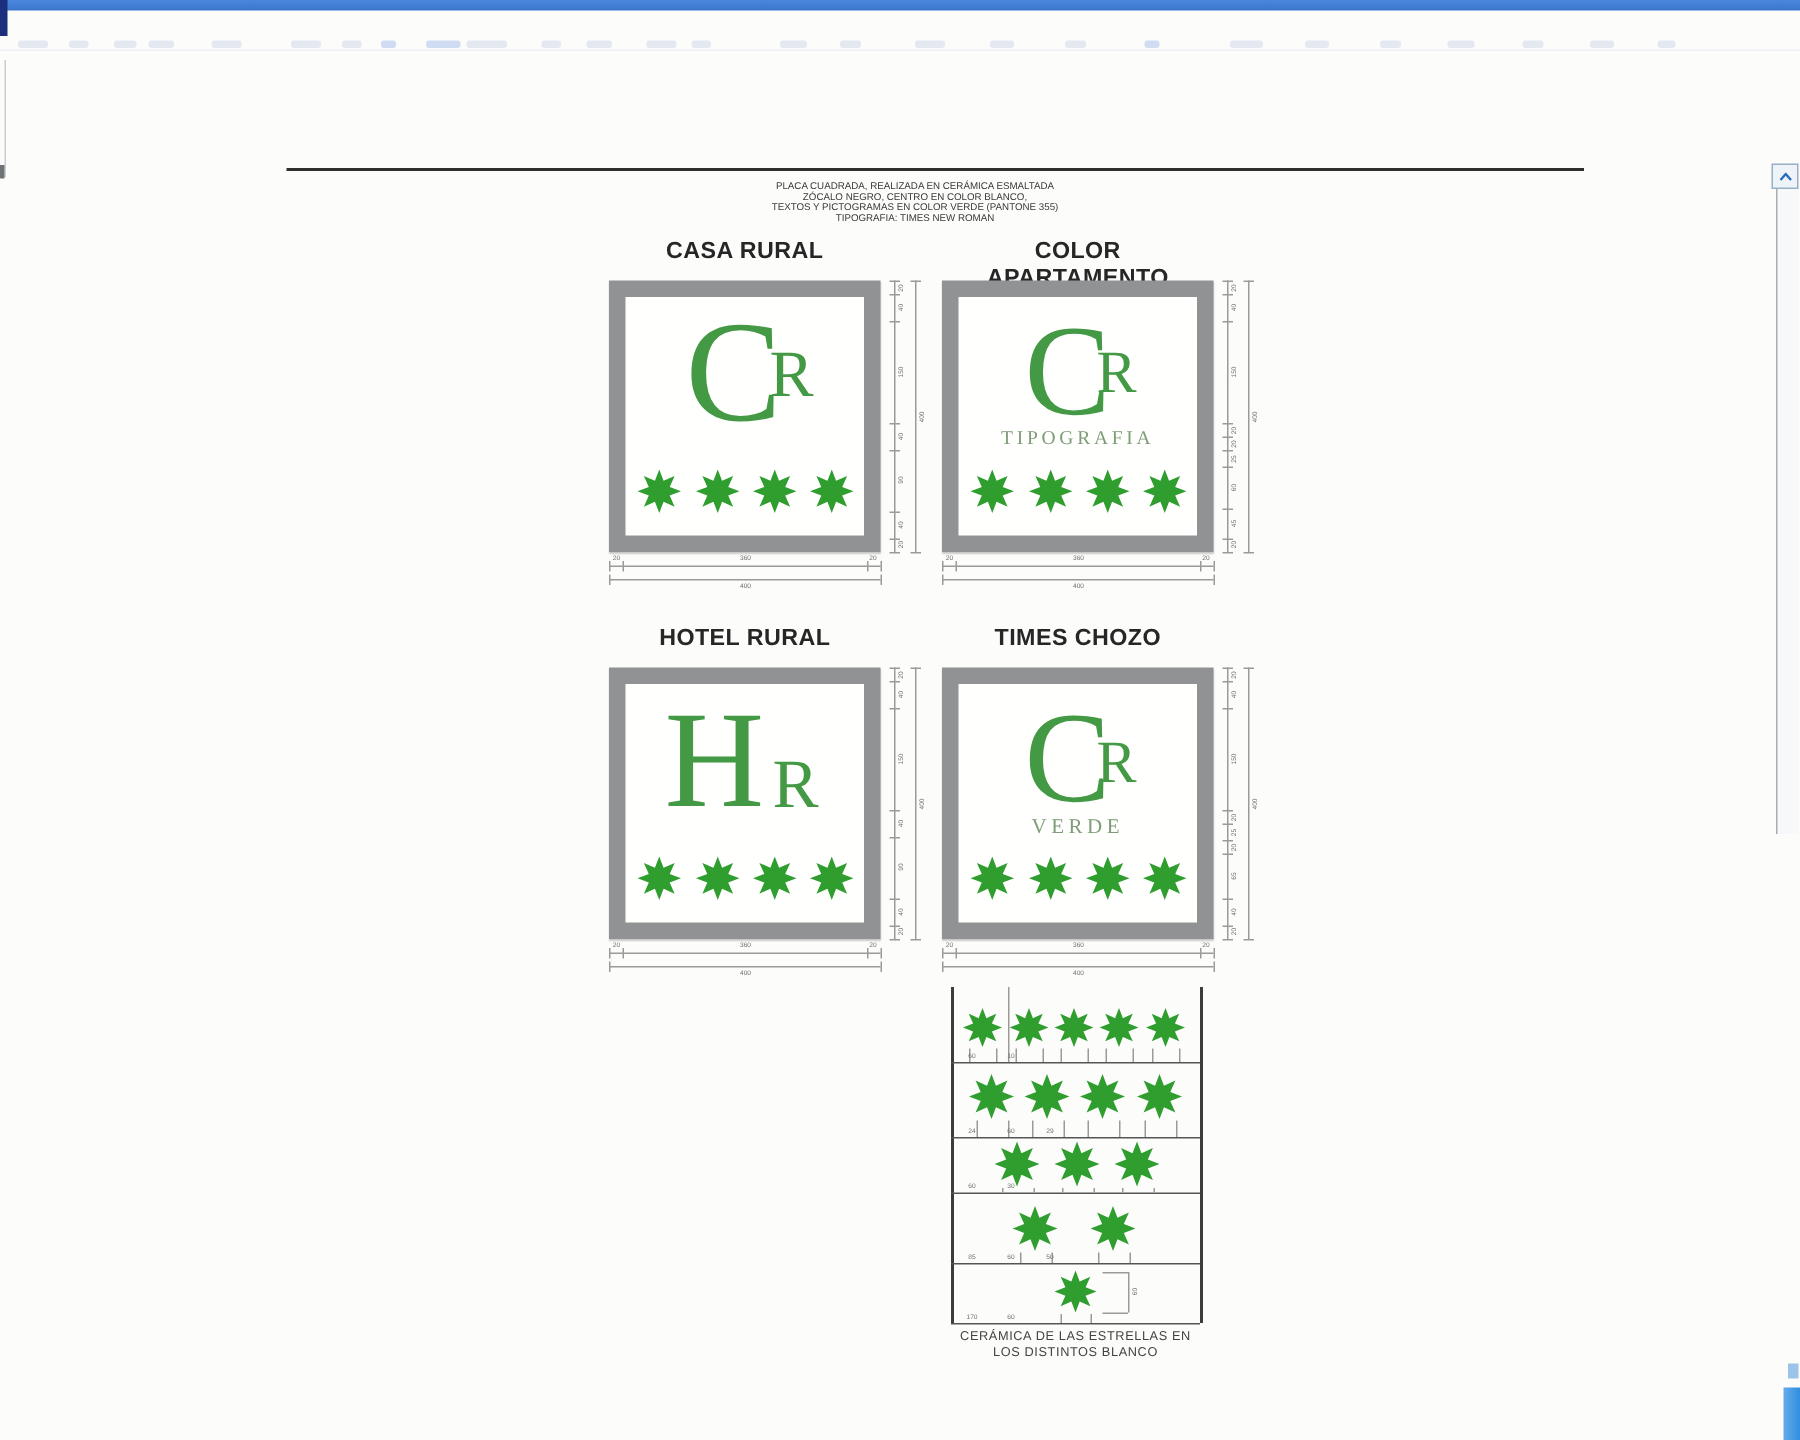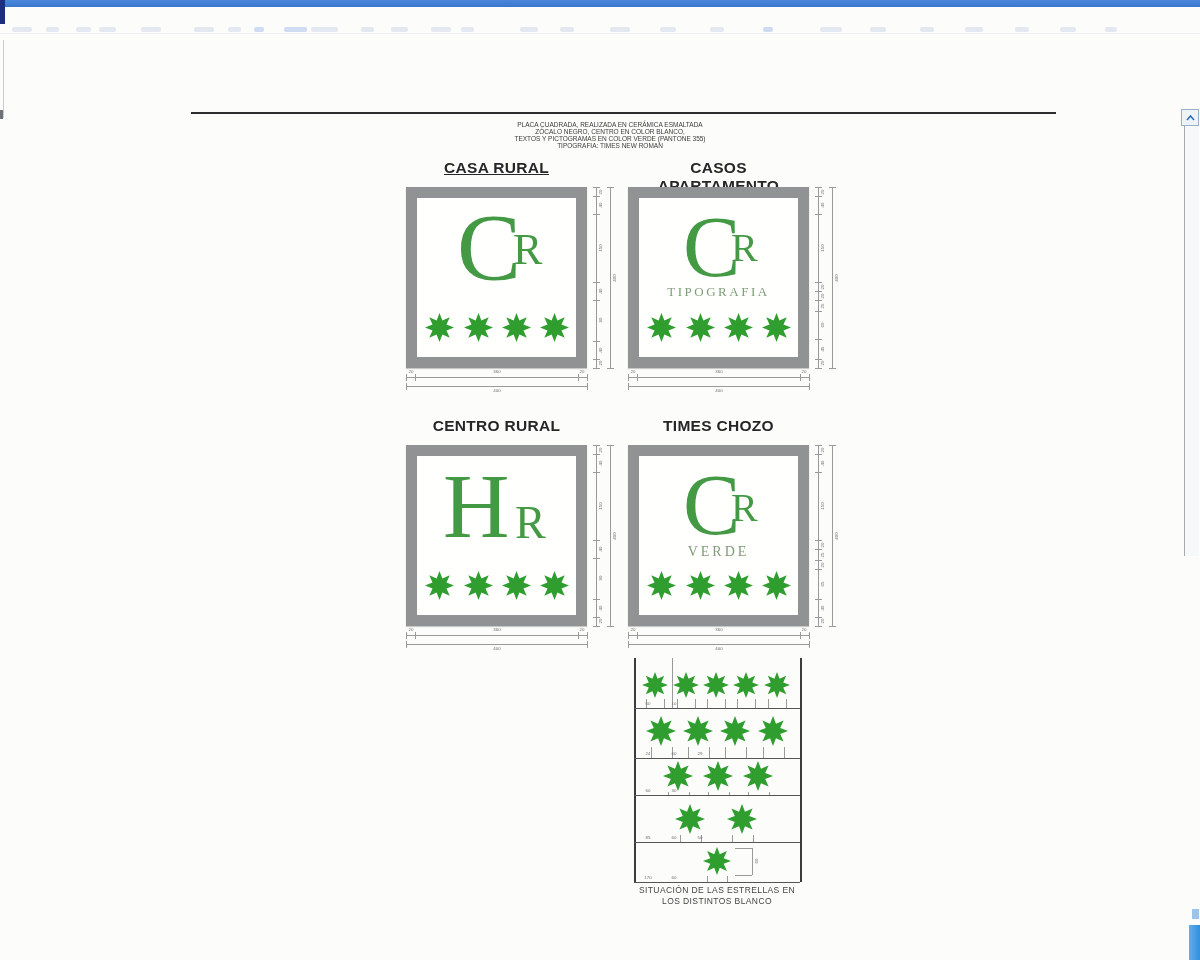--- a/index.html
+++ b/index.html
@@ -93,21 +93,21 @@
   <div class="top-rule"></div>
   <div class="spec-header">
     <div>PLACA CUADRADA, REALIZADA EN CERÁMICA ESMALTADA</div>
     <div>ZÓCALO NEGRO, CENTRO EN COLOR BLANCO,</div>
     <div>TEXTOS Y PICTOGRAMAS EN COLOR VERDE (PANTONE 355)</div>
     <div>TIPOGRAFIA: TIMES NEW ROMAN</div>
   </div>
 
   <div id="plaques">
       <div class="abs" style="left: 0px; top: 0px;">
-        <div class="plaque-title" style="left: 406px; top: 159px; text-decoration: underline;">CASA RURAL</div>
+        <div class="plaque-title" style="left: 406px; top: 159px;">CASA RURAL</div>
         <div class="plaque-frame" style="left: 406px; top: 187px;">
           <div class="plaque-inner">
             <div class="mono" style="left: 40px; top: 2px; font-size: 96px;">C</div>
             <div class="mono" style="left: 96px; top: 30px; font-size: 44px;">R</div>
             <div class="star-wrap" style="left: 7.5px; top: 114.5px;"><svg width="29" height="29" viewBox="0 0 29 29">
                 <polygon points="14.50,0.00 17.39,7.53 24.75,4.25 21.47,11.61 29.00,14.50 21.47,17.39 24.75,24.75 17.39,21.47 14.50,29.00 11.61,21.47 4.25,24.75 7.53,17.39 0.00,14.50 7.53,11.61 4.25,4.25 11.61,7.53" fill="#2f9e2f"></polygon>
               </svg></div>
             <div class="star-wrap" style="left: 46.5px; top: 114.5px;"><svg width="29" height="29" viewBox="0 0 29 29">
                 <polygon points="14.50,0.00 17.39,7.53 24.75,4.25 21.47,11.61 29.00,14.50 21.47,17.39 24.75,24.75 17.39,21.47 14.50,29.00 11.61,21.47 4.25,24.75 7.53,17.39 0.00,14.50 7.53,11.61 4.25,4.25 11.61,7.53" fill="#2f9e2f"></polygon>
               </svg></div>
@@ -146,21 +146,21 @@
         <div class="dim-label" style="left: 496.5px; top: 372px;">360</div>
         <div class="dim-tick-v" style="left: 577.95px; top: 374px;"></div>
         <div class="dim-tick-v" style="left: 587px; top: 374px;"></div>
         <div class="dim-label" style="left: 582.475px; top: 372px;">20</div>
         <div class="dim-line-h" style="left: 406px; top: 386px; width: 181px;"></div>
         <div class="dim-tick-v" style="left: 406px; top: 383px;"></div>
         <div class="dim-tick-v" style="left: 587px; top: 383px;"></div>
         <div class="dim-label" style="left: 496.5px; top: 391px;">400</div>
       </div>
       <div class="abs" style="left: 0px; top: 0px;">
-        <div class="plaque-title" style="left: 628px; top: 159px;">CASOS APARTAMENTO</div>
+        <div class="plaque-title" style="left: 628px; top: 159px;">COLOR APARTAMENTO</div>
         <div class="plaque-frame" style="left: 628px; top: 187px;">
           <div class="plaque-inner">
             <div class="mono" style="left: 44px; top: 6px; font-size: 86px;">C</div>
             <div class="mono" style="left: 92px; top: 30px; font-size: 40px;">R</div>
             <div class="plaque-subtitle" style="top: 86px; font-size: 13px; letter-spacing: 2.5px;">TIPOGRAFIA</div>
             <div class="star-wrap" style="left: 7.5px; top: 114.5px;"><svg width="29" height="29" viewBox="0 0 29 29">
                 <polygon points="14.50,0.00 17.39,7.53 24.75,4.25 21.47,11.61 29.00,14.50 21.47,17.39 24.75,24.75 17.39,21.47 14.50,29.00 11.61,21.47 4.25,24.75 7.53,17.39 0.00,14.50 7.53,11.61 4.25,4.25 11.61,7.53" fill="#2f9e2f"></polygon>
               </svg></div>
             <div class="star-wrap" style="left: 46.5px; top: 114.5px;"><svg width="29" height="29" viewBox="0 0 29 29">
                 <polygon points="14.50,0.00 17.39,7.53 24.75,4.25 21.47,11.61 29.00,14.50 21.47,17.39 24.75,24.75 17.39,21.47 14.50,29.00 11.61,21.47 4.25,24.75 7.53,17.39 0.00,14.50 7.53,11.61 4.25,4.25 11.61,7.53" fill="#2f9e2f"></polygon>
@@ -204,21 +204,21 @@
         <div class="dim-label" style="left: 718.5px; top: 372px;">360</div>
         <div class="dim-tick-v" style="left: 799.95px; top: 374px;"></div>
         <div class="dim-tick-v" style="left: 809px; top: 374px;"></div>
         <div class="dim-label" style="left: 804.475px; top: 372px;">20</div>
         <div class="dim-line-h" style="left: 628px; top: 386px; width: 181px;"></div>
         <div class="dim-tick-v" style="left: 628px; top: 383px;"></div>
         <div class="dim-tick-v" style="left: 809px; top: 383px;"></div>
         <div class="dim-label" style="left: 718.5px; top: 391px;">400</div>
       </div>
       <div class="abs" style="left: 0px; top: 0px;">
-        <div class="plaque-title" style="left: 406px; top: 417px;">CENTRO RURAL</div>
+        <div class="plaque-title" style="left: 406px; top: 417px;">HOTEL RURAL</div>
         <div class="plaque-frame" style="left: 406px; top: 445px;">
           <div class="plaque-inner">
             <div class="mono" style="left: 26px; top: 4px; font-size: 92px;">H</div>
             <div class="mono" style="left: 98px; top: 44px; font-size: 46px;">R</div>
             <div class="star-wrap" style="left: 7.5px; top: 114.5px;"><svg width="29" height="29" viewBox="0 0 29 29">
                 <polygon points="14.50,0.00 17.39,7.53 24.75,4.25 21.47,11.61 29.00,14.50 21.47,17.39 24.75,24.75 17.39,21.47 14.50,29.00 11.61,21.47 4.25,24.75 7.53,17.39 0.00,14.50 7.53,11.61 4.25,4.25 11.61,7.53" fill="#2f9e2f"></polygon>
               </svg></div>
             <div class="star-wrap" style="left: 46.5px; top: 114.5px;"><svg width="29" height="29" viewBox="0 0 29 29">
                 <polygon points="14.50,0.00 17.39,7.53 24.75,4.25 21.47,11.61 29.00,14.50 21.47,17.39 24.75,24.75 17.39,21.47 14.50,29.00 11.61,21.47 4.25,24.75 7.53,17.39 0.00,14.50 7.53,11.61 4.25,4.25 11.61,7.53" fill="#2f9e2f"></polygon>
               </svg></div>
@@ -417,21 +417,21 @@
       <div class="dim-line-v" style="left: 707.2px; top: 876px; height: 6px;"></div>
       <div class="dim-line-v" style="left: 726.8px; top: 876px; height: 6px;"></div>
       <div class="dim-label" style="left: 648px; top: 878px;">170</div>
       <div class="dim-label" style="left: 674px; top: 878px;">60</div>
       <div class="dim-line-h" style="left: 735px; top: 848px; width: 17px;"></div>
       <div class="dim-line-h" style="left: 735px; top: 875px; width: 17px;"></div>
       <div class="dim-line-v" style="left: 752px; top: 848px; height: 27px;"></div>
       <div class="dim-label rot" style="left: 757px; top: 861px;">60</div>
     </div>
 
-  <div class="sd-caption" style="top:885px">SITUACIÓN DE LAS ESTRELLAS EN</div>
+  <div class="sd-caption" style="top:885px">CERÁMICA DE LAS ESTRELLAS EN</div>
   <div class="sd-caption" style="top:896px">LOS DISTINTOS BLANCO</div>
 
   <div class="scroll-track"></div>
   <div class="scroll-up">
     <svg width="9" height="6" viewBox="0 0 9 6">
       <polyline points="1,5 4.5,1 8,5" fill="none" stroke="#2b6cb8" stroke-width="1.6"></polyline>
     </svg>
   </div>
   <div class="scroll-sliver"></div>
   <div class="scroll-thumb"></div>

